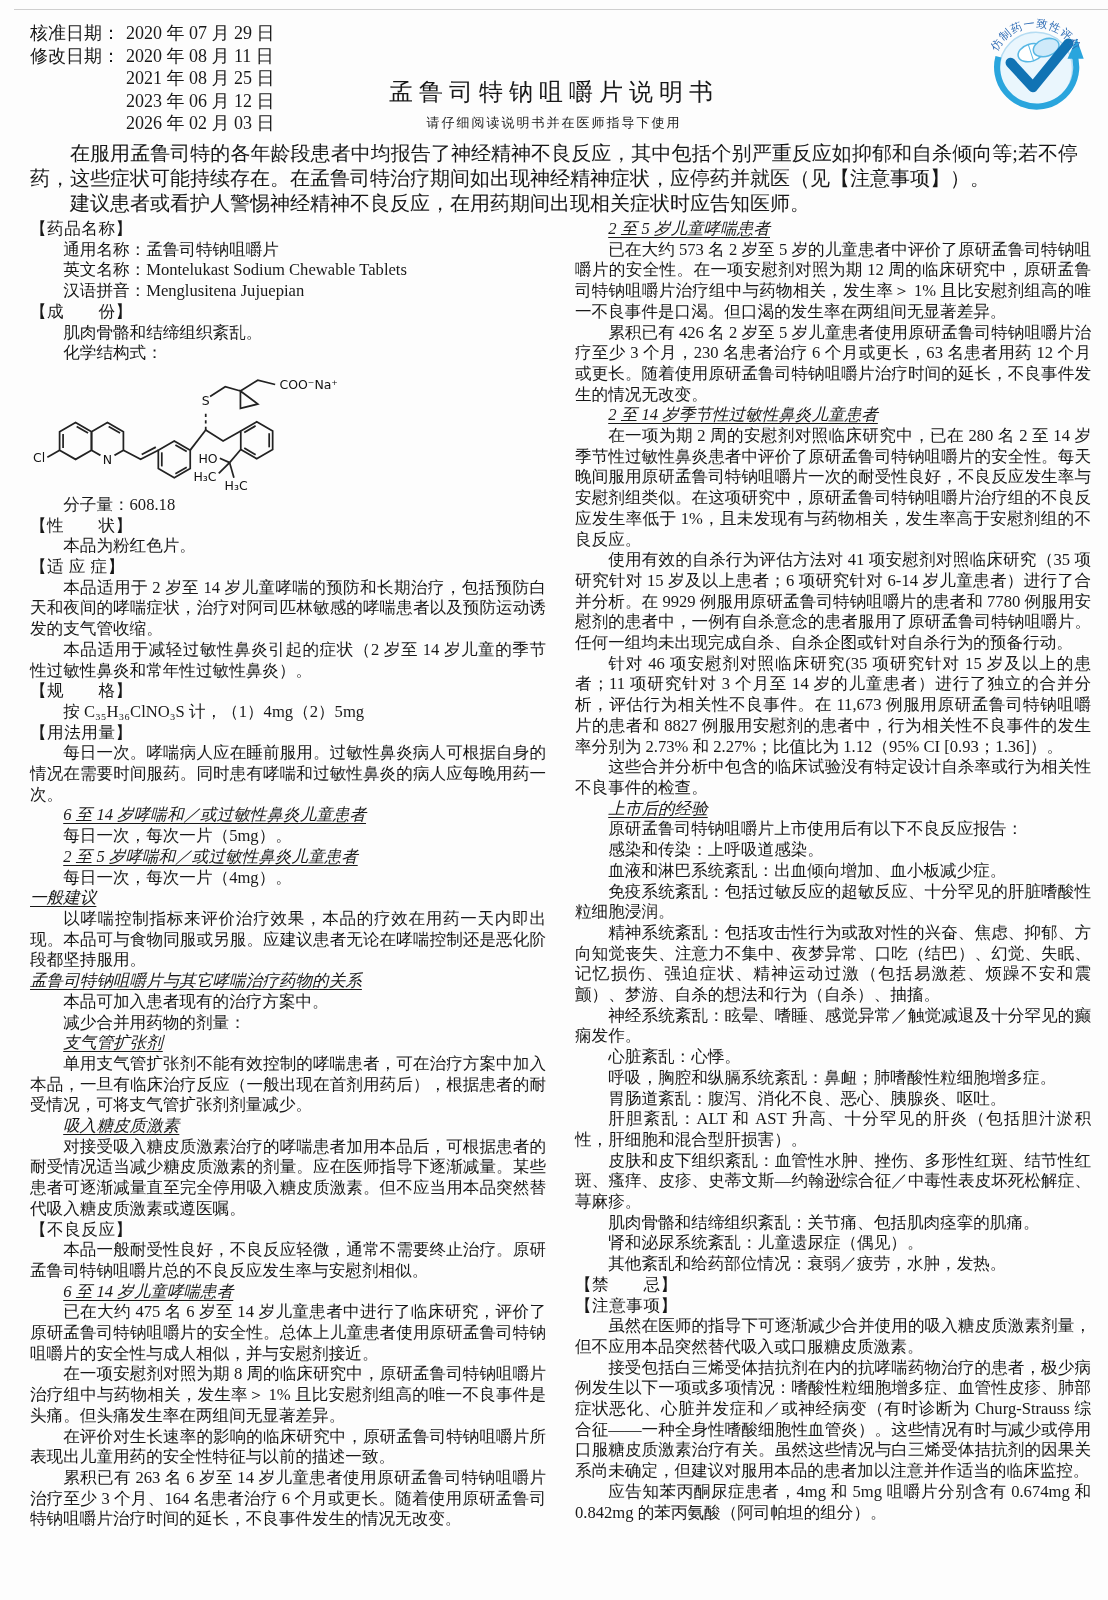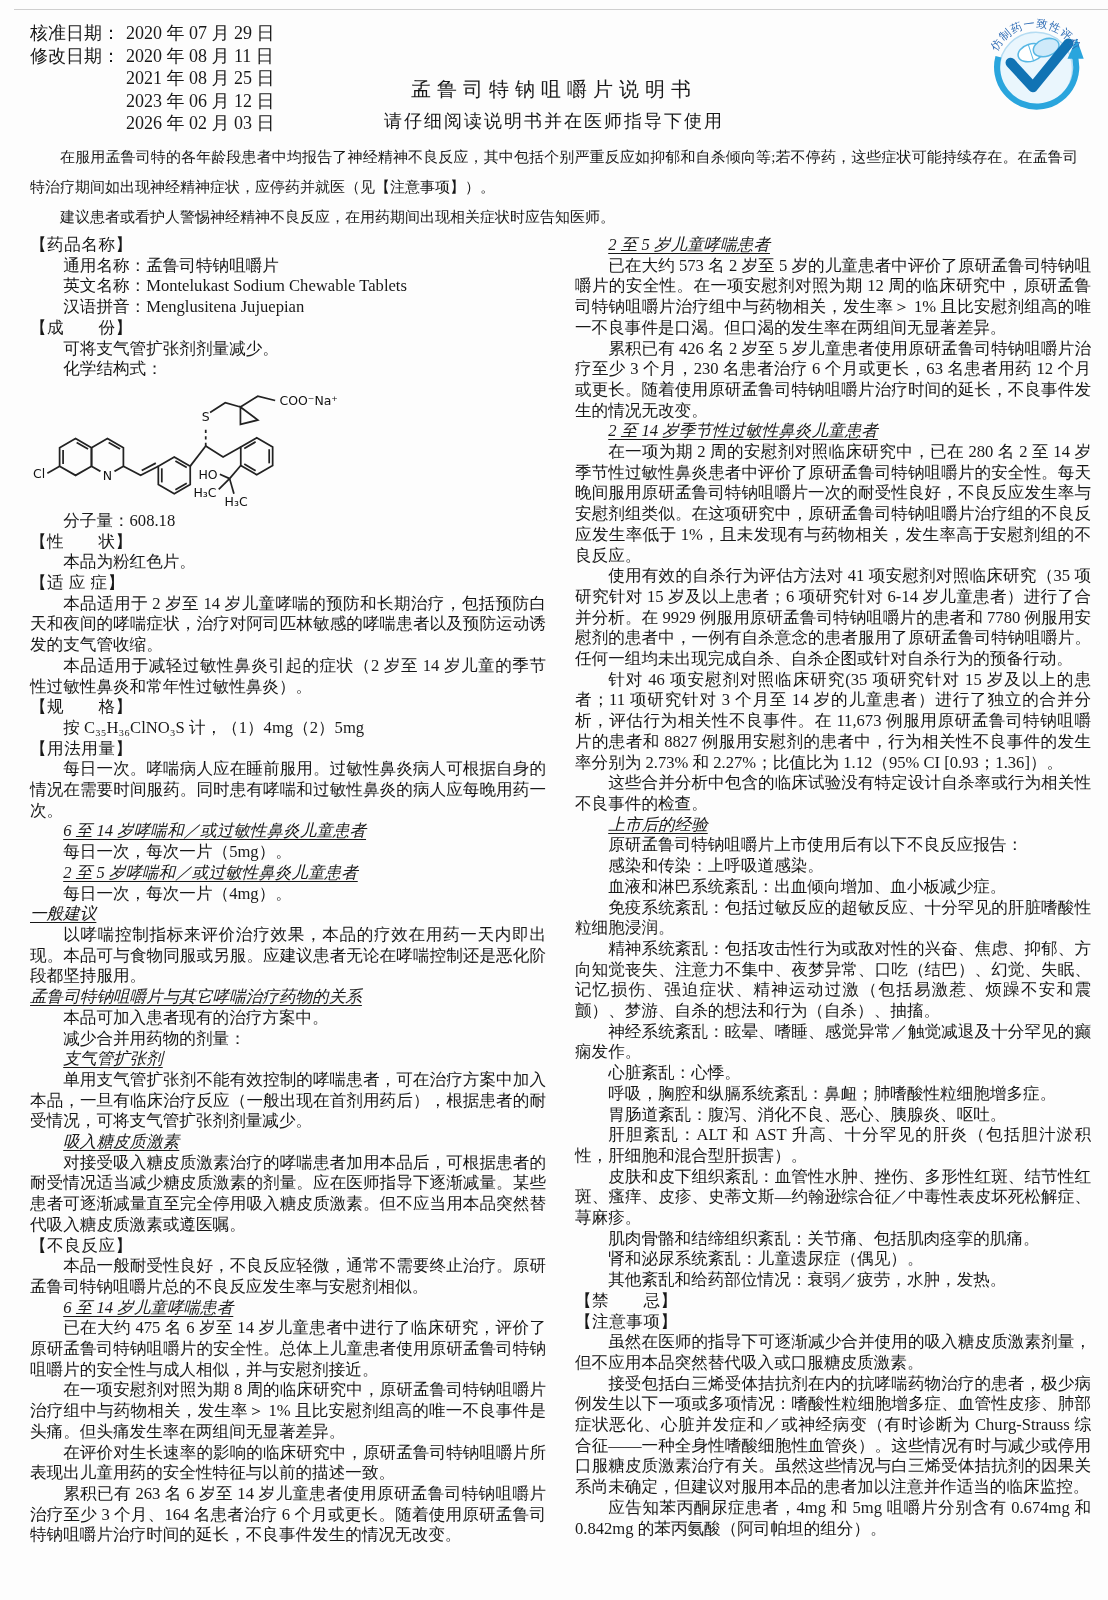--- a/index.html
+++ b/index.html
@@ -7,24 +7,24 @@
     position:relative;width:1108px;height:1600px;background:#fdfdfd;
     overflow:hidden;color:#181818;
     font-family:"Liberation Serif","DejaVu Serif",serif;
   }
   .scan-topline{position:absolute;top:9px;left:14px;right:0;border-top:1px solid #cfcfcf;}
   
   .dates{position:absolute;left:30px;top:22px;font-size:18px;line-height:22.5px;}
   .dates .row{display:flex;}
   .dates .lbl{min-width:96px;}
   .logo{position:absolute;top:10px;right:6px;width:132px;height:106px;}
-  .title{text-align:center;padding-top:76px;font-size:20px;letter-spacing:6px;white-space:nowrap;}
-  .subtitle{text-align:center;font-size:18px;letter-spacing:2px;margin-top:6px;}
+  .title{text-align:center;padding-top:76px;font-size:24px;letter-spacing:6px;white-space:nowrap;}
+  .subtitle{text-align:center;font-size:13px;letter-spacing:2px;margin-top:6px;}
   
-  .intro{margin:9px 30px 0 30px;font-size:15px;line-height:30px;text-align:justify;}
+  .intro{margin:9px 30px 0 30px;font-size:20px;line-height:25px;text-align:justify;}
   .intro p{margin:0;text-indent:2em;}
   
   .cols{display:flex;gap:29px;margin:3px 30px 0 30px;align-items:flex-start;}
   .col{width:516px;flex:none;font-size:16.6px;line-height:20.7px;}
   .blk{margin:0;}
   .section{letter-spacing:0.5px;}
   .para{text-indent:2em;text-align:justify;overflow-wrap:anywhere;}
   .subhead{margin-left:2em;font-style:italic;text-decoration:underline;text-underline-offset:3px;}
   .subhead0{font-style:italic;text-decoration:underline;text-underline-offset:3px;}
   .chem{width:100%;height:128px;margin:1px 0 2px 0;}
@@ -92,21 +92,21 @@
     <p>建议患者或看护人警惕神经精神不良反应，在用药期间出现相关症状时应告知医师。</p>
   </div>
 
   <div class="cols">
     <div class="col">
         <div class="blk section">【药品名称】</div>
         <div class="blk para">通用名称：孟鲁司特钠咀嚼片</div>
         <div class="blk para">英文名称：Montelukast Sodium Chewable Tablets</div>
         <div class="blk para">汉语拼音：Menglusitena Jujuepian</div>
         <div class="blk section">【成　　份】</div>
-        <div class="blk para">可将支气管扩张剂剂量减少。</div>
+        <div class="blk para">肌肉骨骼和结缔组织紊乱。</div>
         <div class="blk para">化学结构式：</div>
         <div class="blk chem">
     <svg viewBox="20 4 320 118" preserveAspectRatio="xMinYMid meet" xmlns="http://www.w3.org/2000/svg">
 
       <polygon class="chem-line" points="76.7,65.5 62,57 47.3,65.5 47.3,82.5 62,91 76.7,82.5"></polygon>
       <polygon class="chem-line" points="106.1,65.5 91.4,57 76.7,65.5 76.7,82.5 91.4,91 106.1,82.5"></polygon>
       <line class="chem-line" x1="50.5" y1="67.5" x2="50.5" y2="80.5"></line>
       <line class="chem-line" x1="63" y1="60.7" x2="73.5" y2="66.8"></line>
       <line class="chem-line" x1="92.5" y1="60.7" x2="103" y2="66.8"></line>
 

